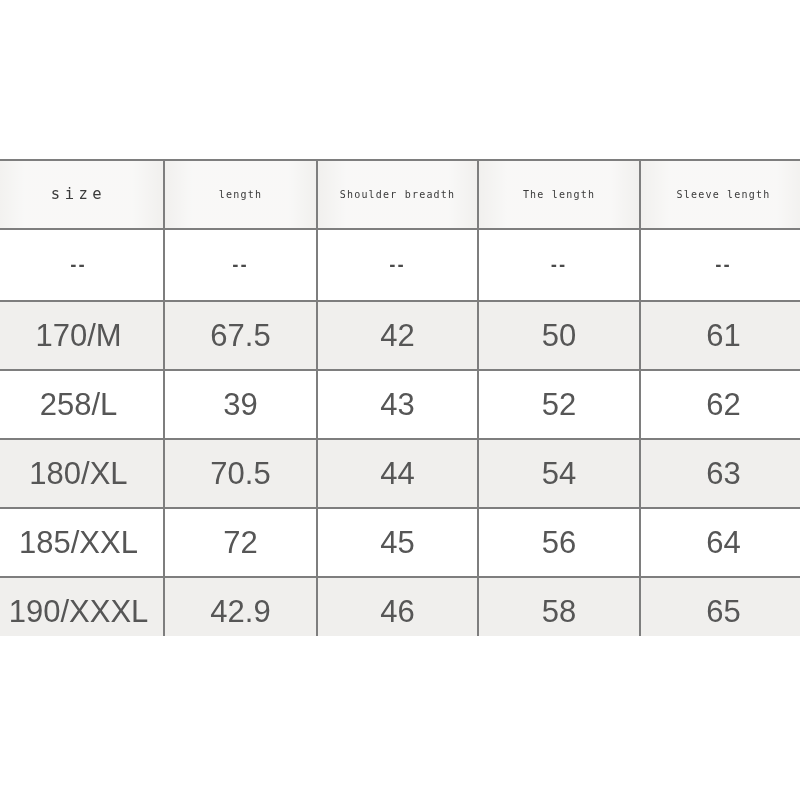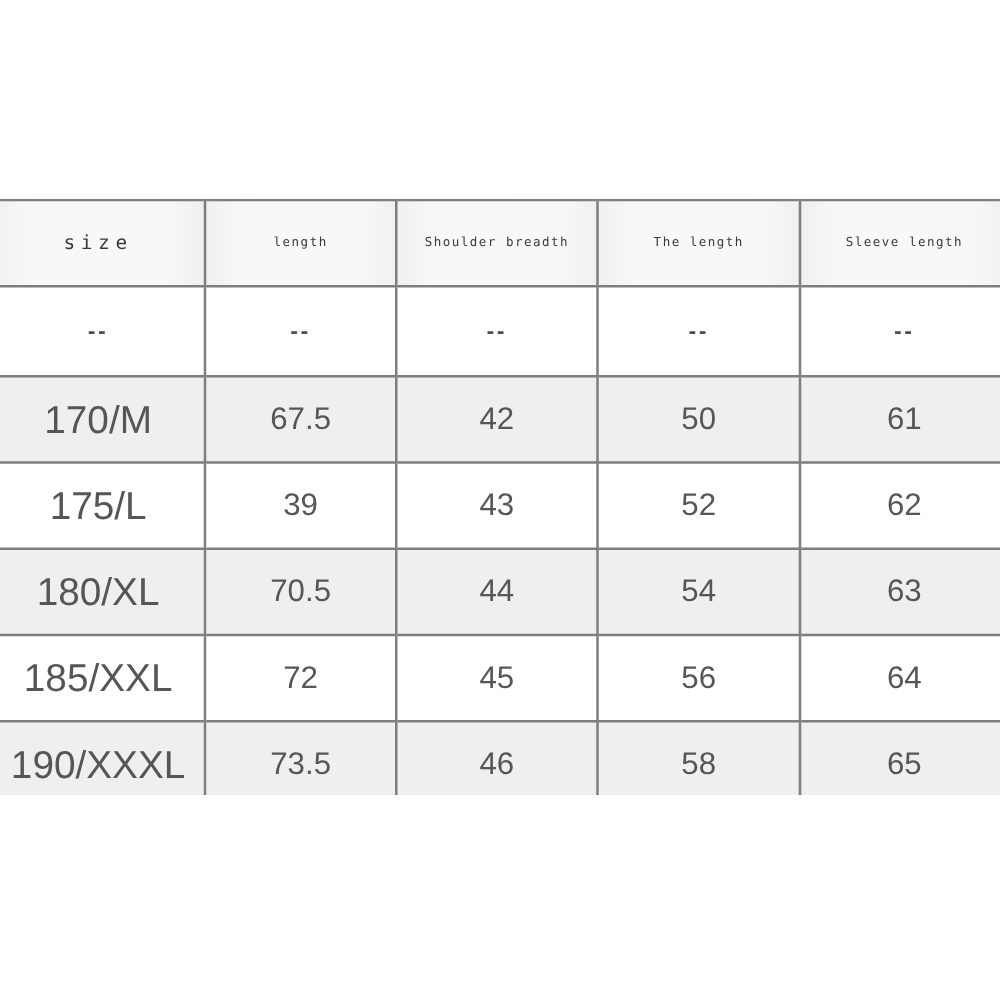--- a/index.html
+++ b/index.html
@@ -95,21 +95,21 @@
     font-size: 15px;
     color: #4a4a4a;
     letter-spacing: 2px;
     font-weight: 600;
   }
 
   
   tr.data-row > td {
     height: 67px;
     font-family: "Liberation Sans", "DejaVu Sans", sans-serif;
-    font-size: 25px;
+    font-size: 31px;
     color: #565656;
     font-weight: 400;
   }
 
   tr.data-row.shade > td { background: #f0efed; }
   tr.data-row.plain > td { background: #ffffff; }
 
   
   tr.data-row > td.col-size {
     font-size: 31px;
@@ -169,21 +169,21 @@
 
         <tr class="data-row shade">
           <td class="col-size"><span class="sizeval">170/M</span></td>
           <td>67.5</td>
           <td>42</td>
           <td>50</td>
           <td>61</td>
         </tr>
 
         <tr class="data-row plain">
-          <td class="col-size"><span class="sizeval">175/L</span></td>
+          <td class="col-size"><span class="sizeval">258/L</span></td>
           <td>39</td>
           <td>43</td>
           <td>52</td>
           <td>62</td>
         </tr>
 
         <tr class="data-row shade">
           <td class="col-size"><span class="sizeval">180/XL</span></td>
           <td>70.5</td>
           <td>44</td>
@@ -194,21 +194,21 @@
         <tr class="data-row plain">
           <td class="col-size"><span class="sizeval">185/XXL</span></td>
           <td>72</td>
           <td>45</td>
           <td>56</td>
           <td>64</td>
         </tr>
 
         <tr class="data-row shade">
           <td class="col-size"><span class="sizeval">190/XXXL</span></td>
-          <td>73.5</td>
+          <td>42.9</td>
           <td>46</td>
           <td>58</td>
           <td>65</td>
         </tr>
 
       </tbody>
     </table>
   </div>
 
 </div>

